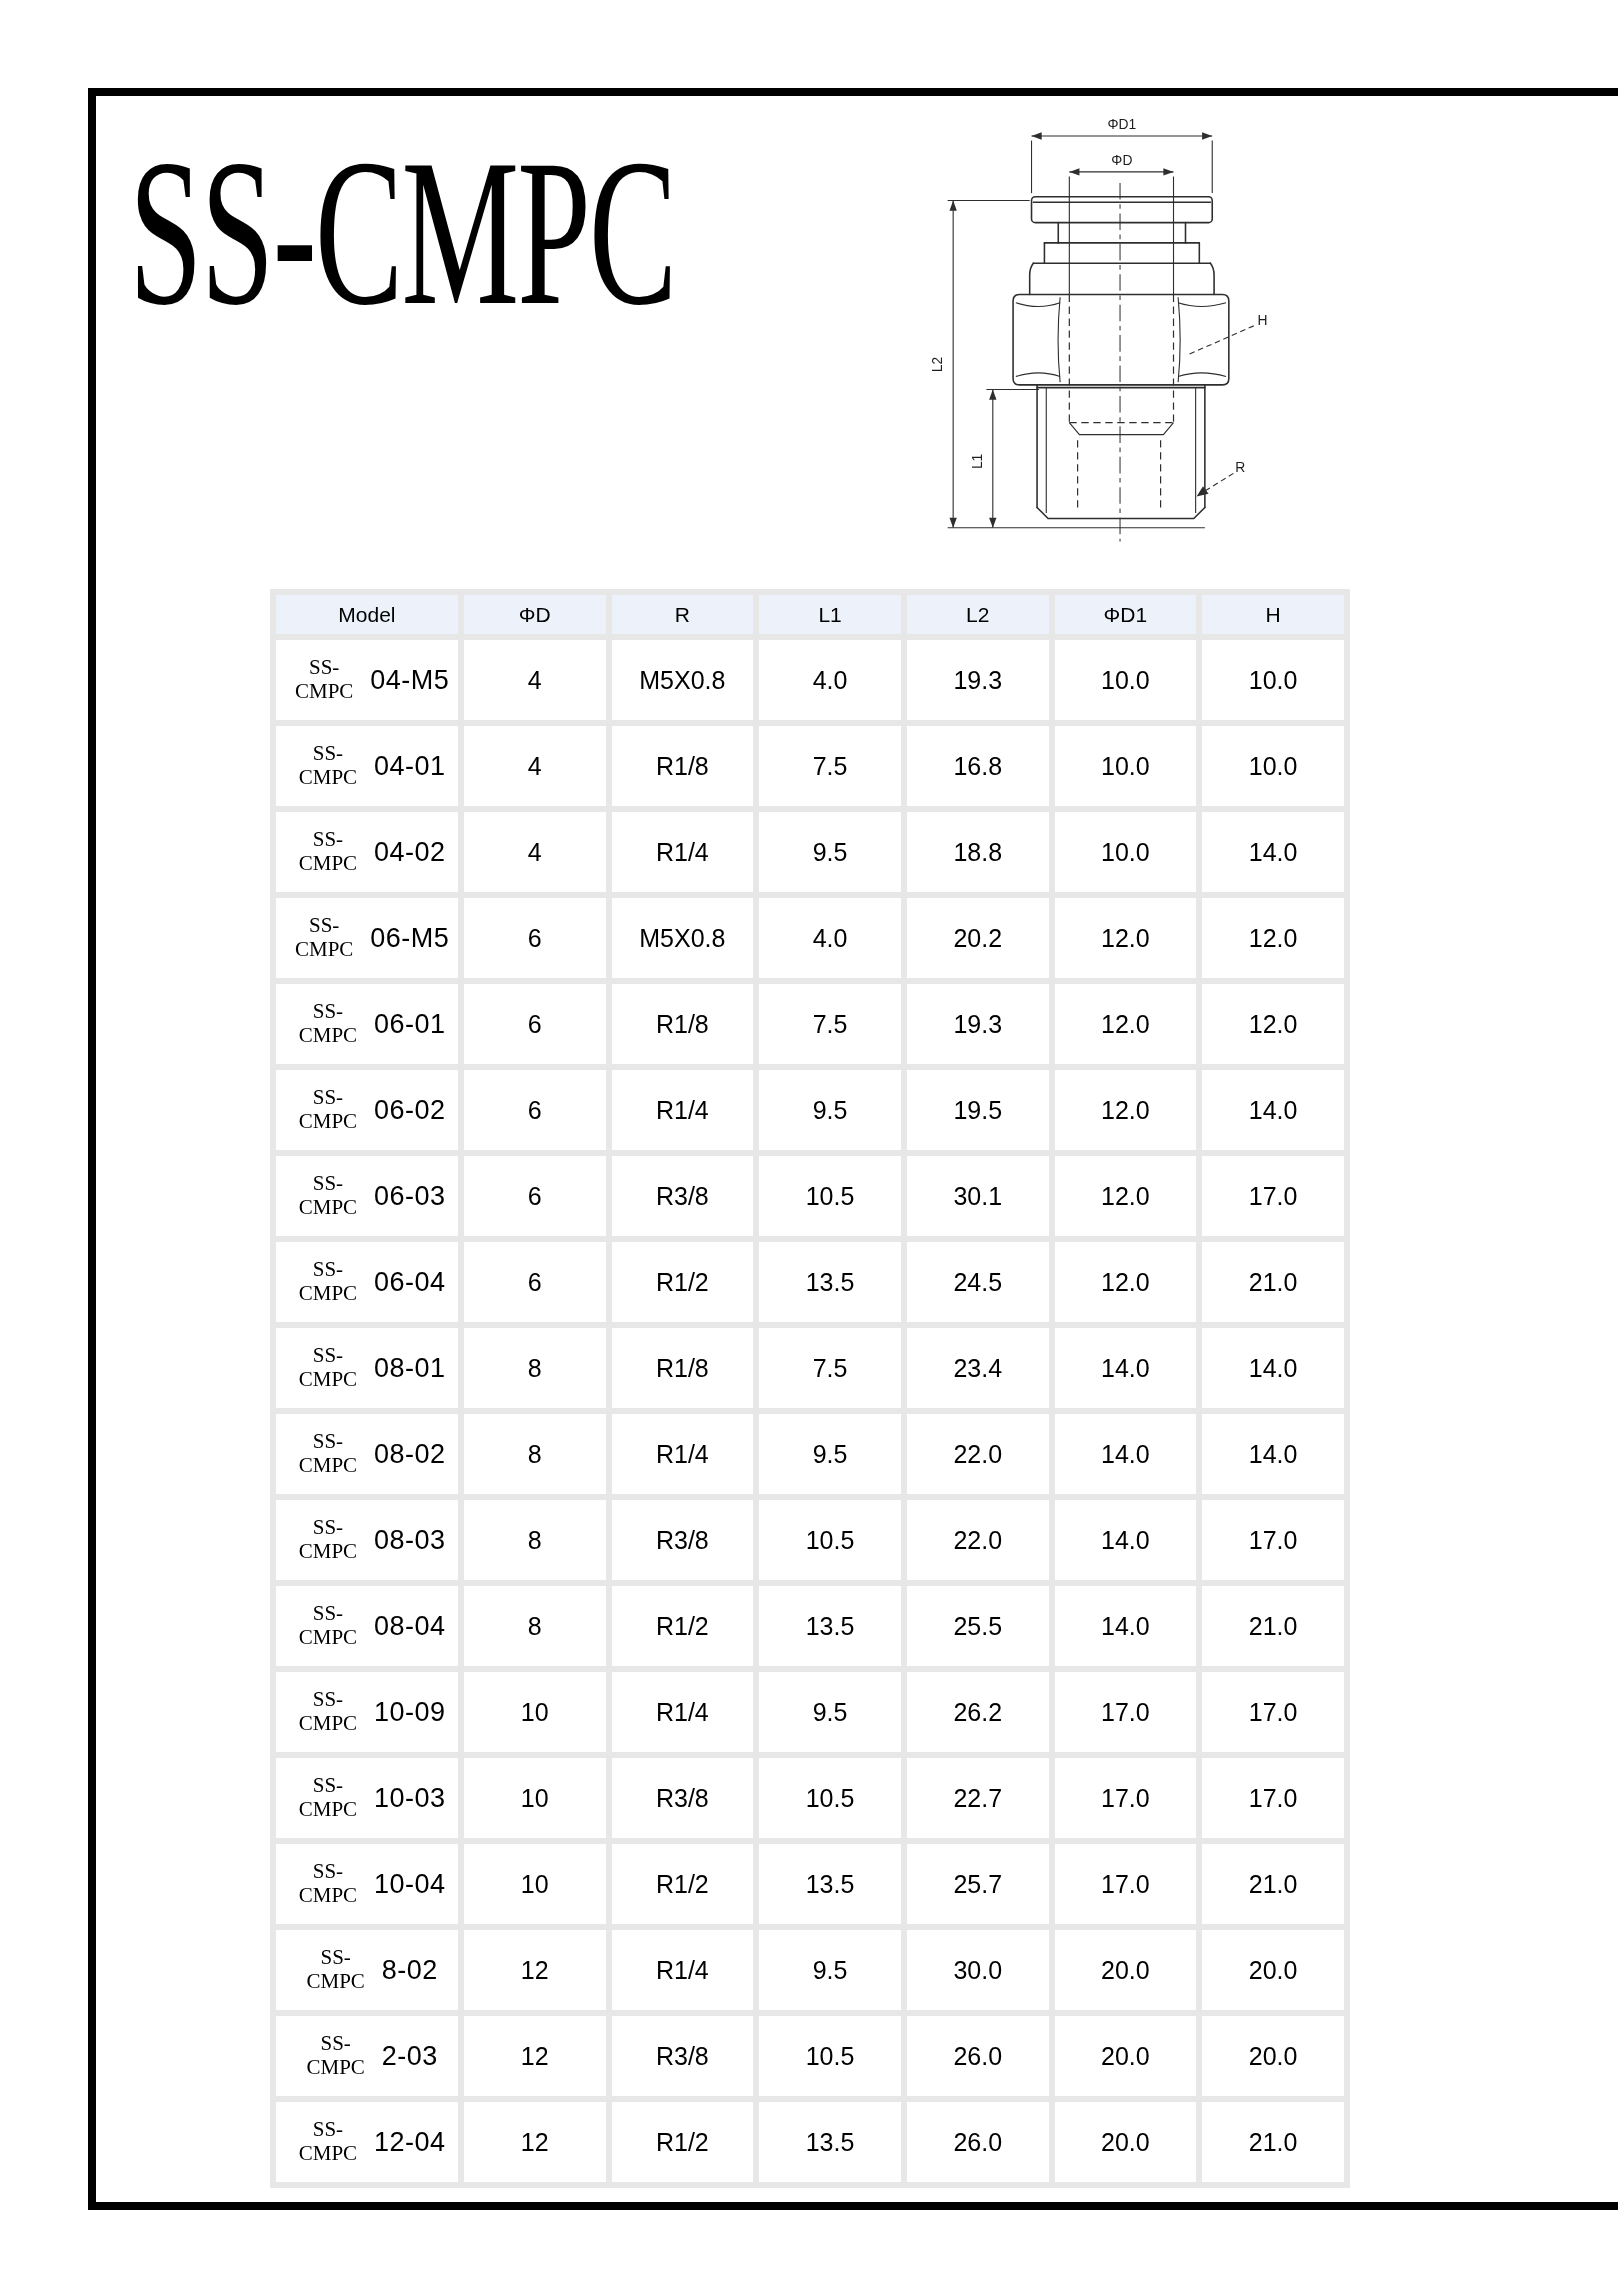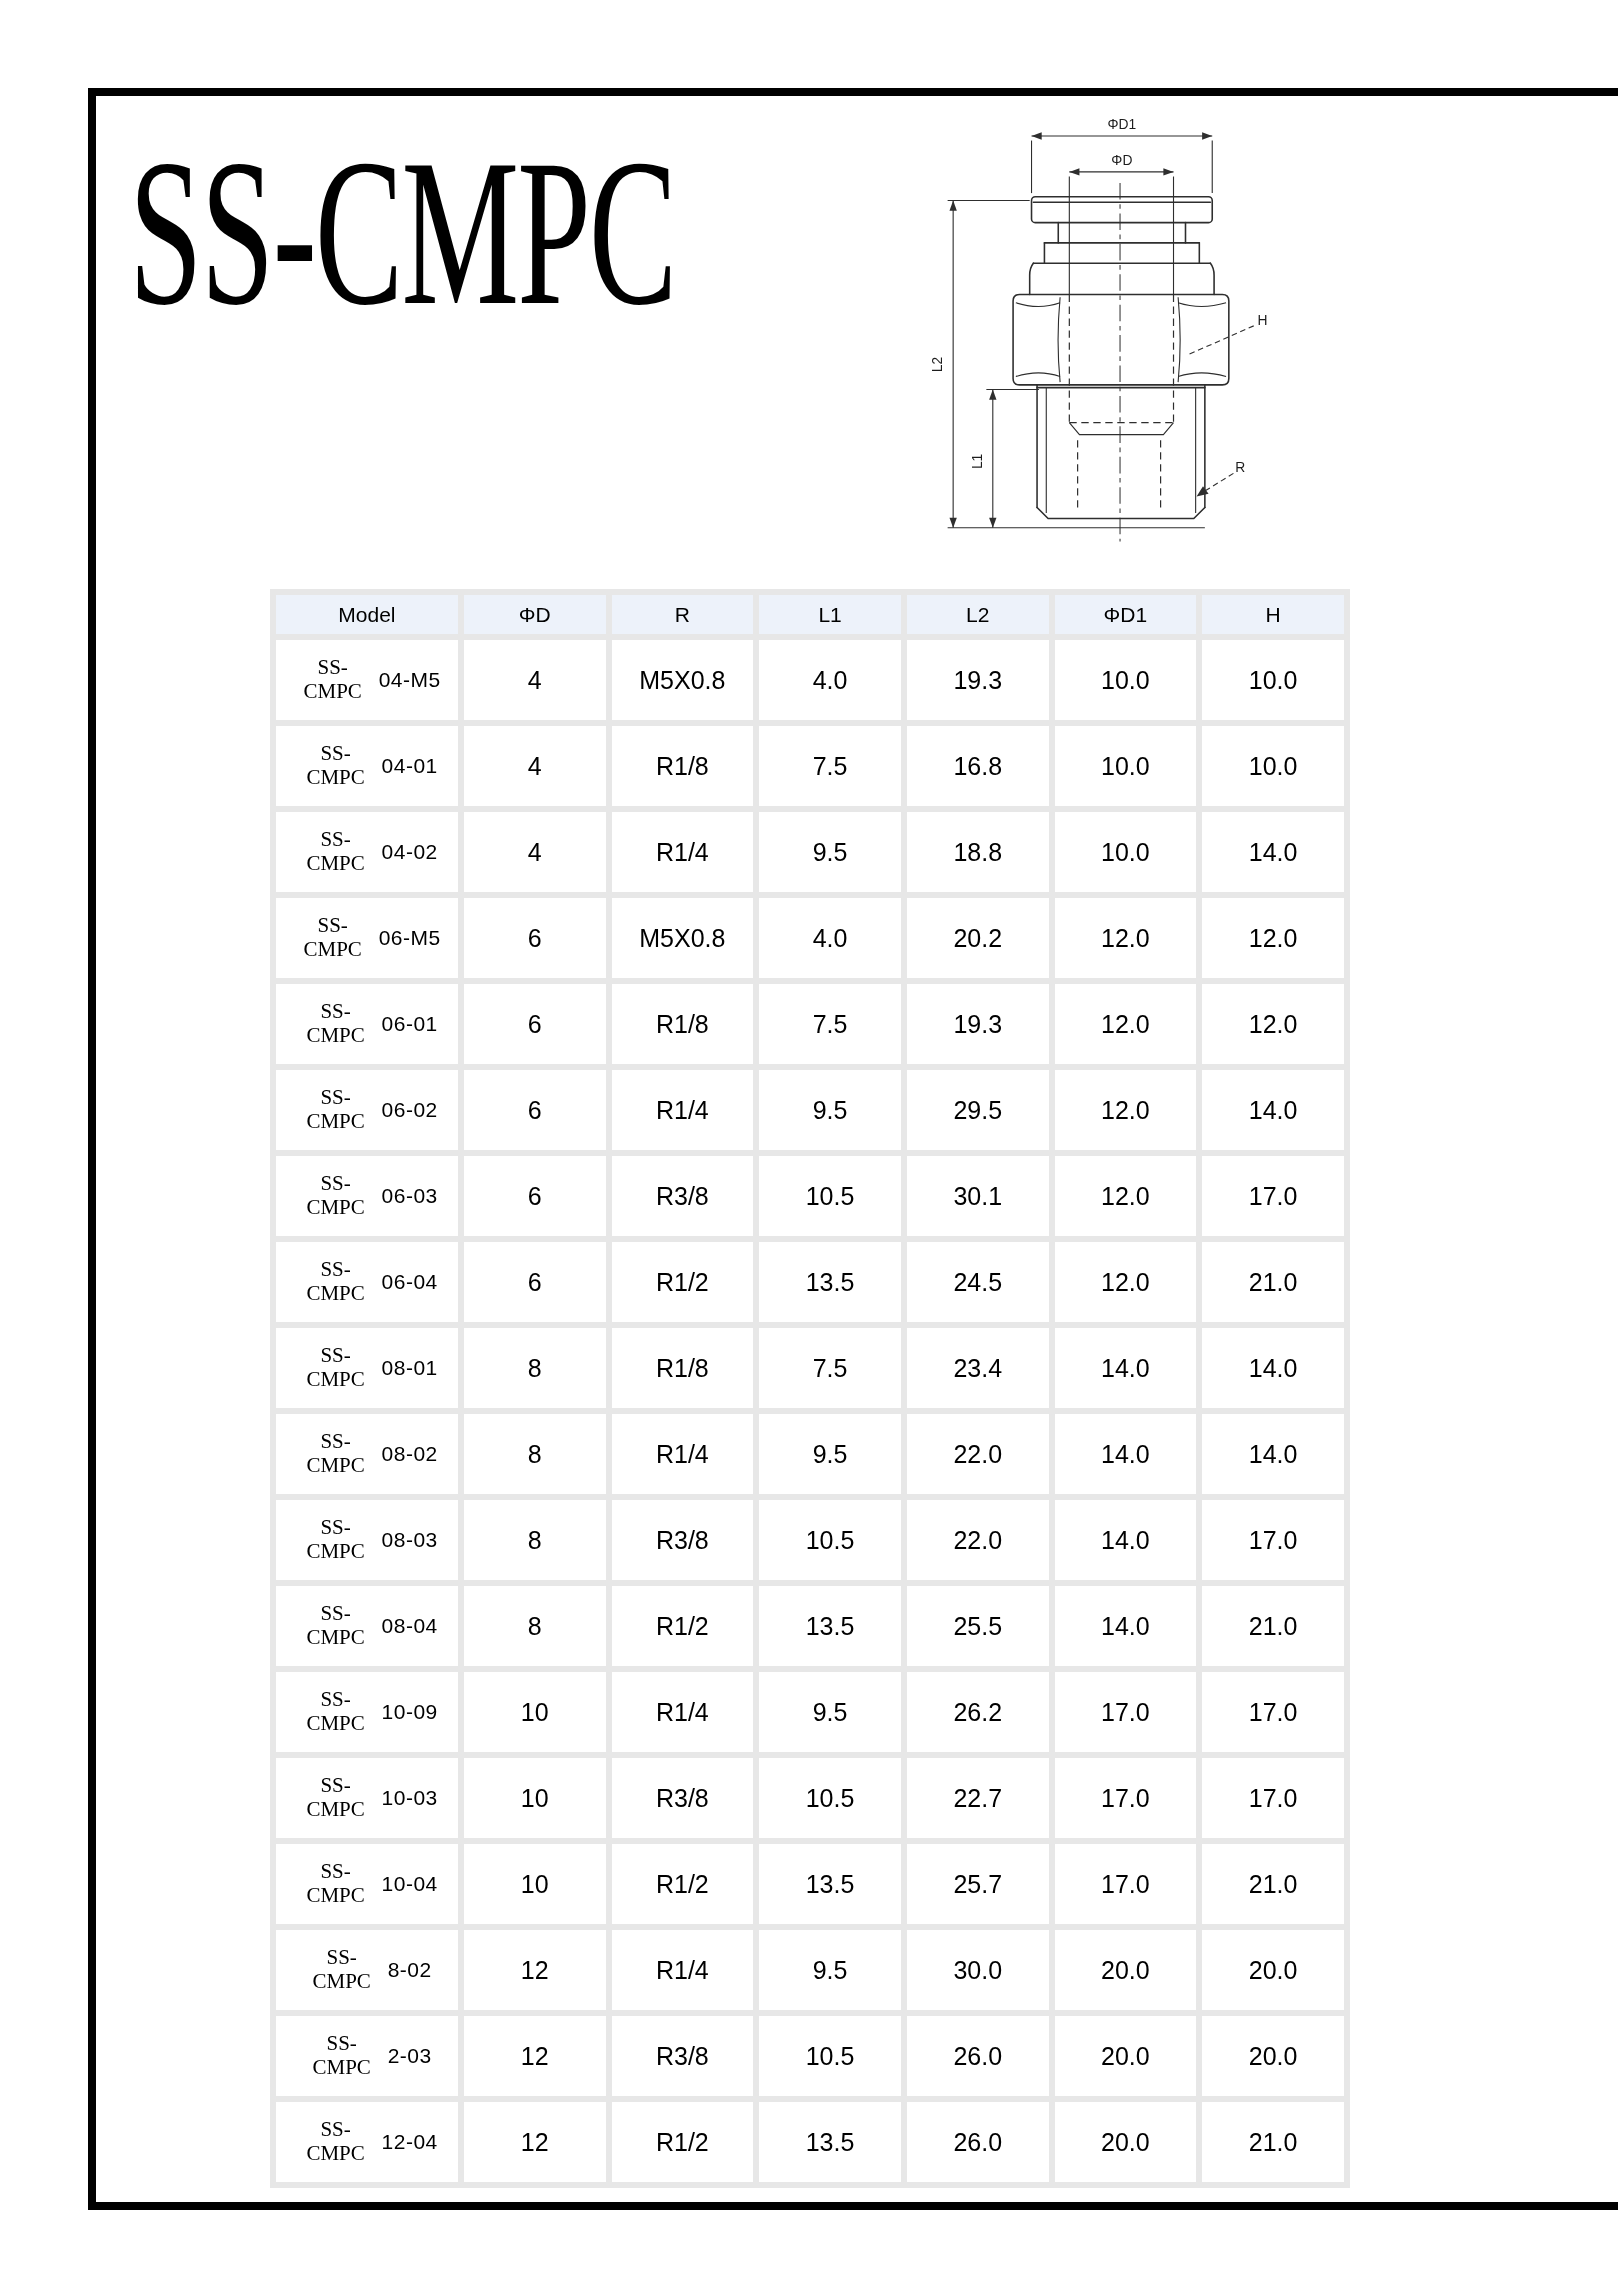--- a/index.html
+++ b/index.html
@@ -29,21 +29,21 @@
                  font-weight:400;font-size:21px;text-align:center;vertical-align:middle;}
   .spec-table td{background:#fff;height:78px;font-size:25px;
                  text-align:center;vertical-align:middle;}
   .spec-table col.c-model{width:181px;}
   .spec-table col.c-std{width:141px;}
   td.model-cell{padding:0;}
   .model-wrap{display:flex;align-items:center;justify-content:center;gap:6.5px;height:100%;}
   .model-prefix{display:inline-block;width:79px;
                 font-family:"Liberation Serif",serif;font-size:21px;line-height:1.12;
                 text-align:center;}
-  .model-suffix{font-size:21px;letter-spacing:0.5px;}
+  .model-suffix{font-size:27px;letter-spacing:0.5px;}
 </style>
 </head>
 <body>
 
 <div class="page">
   <div class="frame">
 
     <h1 class="title">SS-CMPC</h1>
 
     <svg class="drawing" viewBox="0 0 470 500" xmlns="http://www.w3.org/2000/svg">
@@ -214,21 +214,21 @@
           <tr>
             <td class="model-cell">
               <div class="model-wrap">
                 <span class="model-prefix">SS-CMPC</span>
                 <span class="model-suffix">06-02</span>
               </div>
             </td>
             <td>6</td>
             <td>R1/4</td>
             <td>9.5</td>
-            <td>29.5</td>
+            <td>19.5</td>
             <td>12.0</td>
             <td>14.0</td>
           </tr>
           <tr>
             <td class="model-cell">
               <div class="model-wrap">
                 <span class="model-prefix">SS-CMPC</span>
                 <span class="model-suffix">06-03</span>
               </div>
             </td>

